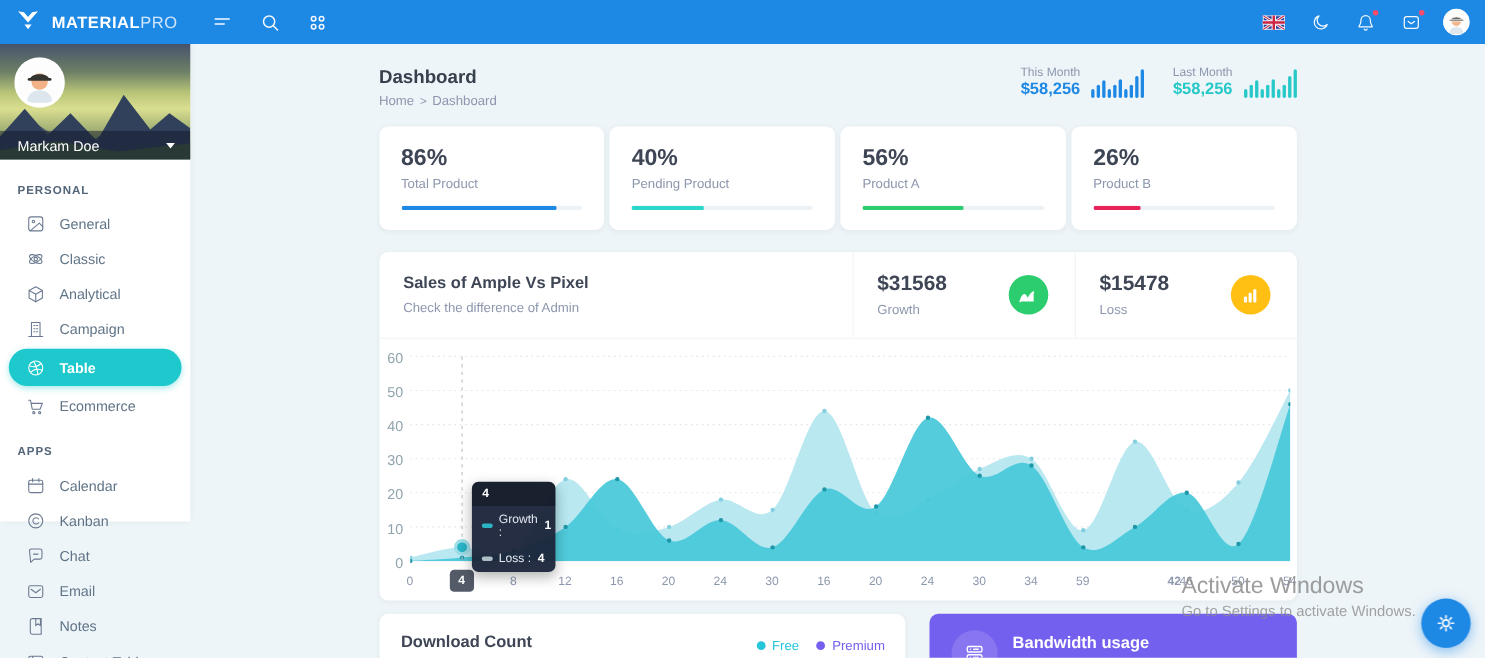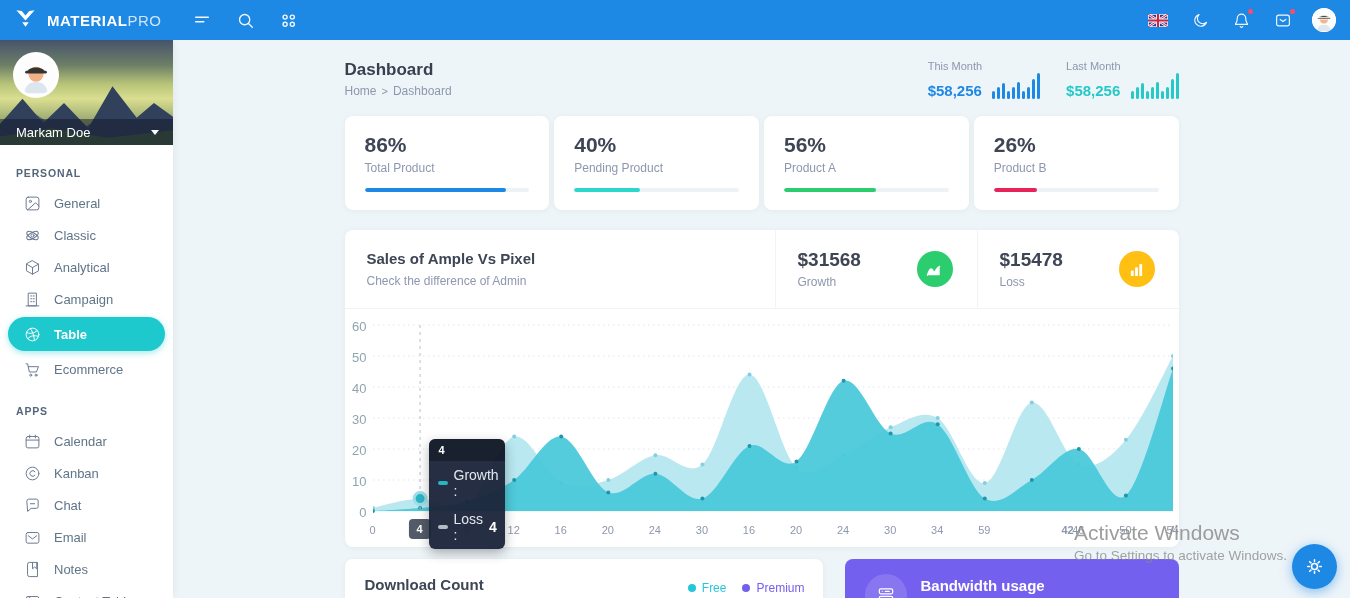--- a/index.html
+++ b/index.html
@@ -14,21 +14,21 @@
   .brand-text .lite { font-weight:300; color:#cfe6fb; }
   .nav-icn { background:none; border:none; cursor:pointer; margin-left:26px; display:flex;
     align-items:center; position:relative; padding:0; }
   .nav-icn svg { stroke:#fff; fill:none; stroke-width:1.6; stroke-linecap:round; stroke-linejoin:round; opacity:.95; }
   .nav-right { margin-left:auto; display:flex; align-items:center; }
   .nav-right .nav-icn { margin-left:24px; }
   .dot-badge { position:absolute; top:-3px; right:-3px; width:5px; height:5px; border-radius:50%; background:#fc4b6c; }
   .avatar-sm { width:24px; height:24px; border-radius:50%; overflow:hidden; background:#fff; }
 
   
-  .sidebar { position:fixed; top:40px; left:0; width:173px; height:558px; background:#fff;
+  .sidebar { position:fixed; top:40px; left:0; width:173px; height:434px; background:#fff;
     box-shadow:1px 0 8px rgba(0,0,0,.06); z-index:30; }
   .profile { position:relative; height:105px; overflow:hidden;
     background:linear-gradient(180deg,#46536b 0%,#6d7f66 24%,#b7c478 42%,#dade90 56%,#53704f 100%); }
   .mtn1 { position:absolute; inset:0; background:#31415c;
     clip-path:polygon(0 100%,0 80%,13% 56%,25% 79%,37% 60%,51% 84%,65% 44%,79% 74%,89% 60%,100% 73%,100% 100%); }
   .mtn2 { position:absolute; inset:0; background:#3c4f6e; opacity:.8;
     clip-path:polygon(0 100%,0 90%,20% 70%,40% 92%,58% 74%,76% 94%,100% 82%,100% 100%); }
   .hill { position:absolute; inset:0; background:#3f5d46;
     clip-path:polygon(0 100%,0 92%,30% 84%,62% 93%,100% 86%,100% 100%); }
   .profile-avatar { position:absolute; left:13px; top:12px; width:46px; height:46px; border-radius:50%;
@@ -53,21 +53,21 @@
   
   .main { position:absolute; left:173px; top:40px; width:1177px; height:558px; background:#eef5f9; overflow:hidden; }
   .container { width:834px; margin:0 auto; padding-top:20px; }
   .header-row { display:flex; justify-content:space-between; align-items:flex-start; margin-bottom:17px; }
   .page-title { font-size:17px; font-weight:700; color:#37404d; }
   .breadcrumb { font-size:12px; color:#8d97ad; margin-top:4px; }
   .breadcrumb .sep { margin:0 5px; font-size:11px; }
   .months { display:flex; gap:26px; }
   .month-group { display:flex; align-items:flex-end; gap:10px; }
   .m-label { font-size:11px; color:#8d97ad; }
-  .m-value { font-size:15px; font-weight:700; margin-top:10px; }
+  .m-value { font-size:15px; font-weight:700; margin-top:0;text-align:right; }
   .sparkbars { display:flex; align-items:flex-end; gap:2px; height:28px; }
   .sparkbars i { display:block; width:3px; border-radius:1.5px; }
 
   .stats-grid { display:grid; grid-template-columns:repeat(4,1fr); gap:5px; }
   .stat-card { background:#fff; border-radius:8px; padding:17px 20px 18px; box-shadow:0 1px 6px rgba(0,0,0,.05); }
   .stat-value { font-size:21px; font-weight:600; color:#3e4555; }
   .stat-label { font-size:12px; color:#8d97ad; margin-top:4px; }
   .bar-track { margin-top:13px; height:4px; border-radius:4px; background:#edf2f6; overflow:hidden; }
   .bar-fill { height:4px; border-radius:4px; }
 
@@ -89,21 +89,21 @@
   .plot { position:relative; width:800px; height:200px; }
   .plot svg { display:block; }
   .xlabels { position:relative; height:28px; }
   .xlabels span { position:absolute; top:7px; transform:translateX(-50%); font-size:11px; color:#8d97ad; }
   .xlabels span.x-badge { background:rgba(59,68,83,.88); color:#fff; padding:4px 8px; border-radius:4px;
     top:2px; font-weight:600; }
 
   .tooltip { position:absolute; left:56px; top:122px; width:76px; background:rgba(28,37,58,.96);
     border-radius:6px; overflow:hidden; box-shadow:0 4px 12px rgba(0,0,0,.3); z-index:5; }
   .tt-head { background:rgba(0,0,0,.3); color:#fff; font-size:11px; font-weight:700; padding:5px 10px; }
-  .tt-row { display:flex; align-items:center; gap:6px; padding:6px 9px; font-size:14px; color:#e3e8ee; }
+  .tt-row { display:flex; align-items:center; gap:6px; padding:6px 9px; font-size:11px; color:#e3e8ee; }
   .tt-row .sw { width:10px; height:4px; border-radius:2px; flex:none; }
   .tt-row b { color:#fff; }
 
   .bottom-row { display:grid; grid-template-columns:478px 334px; gap:22px; margin-top:12px; }
   .download-card { background:#fff; border-radius:8px; padding:17px 20px; position:relative; height:110px;
     box-shadow:0 1px 6px rgba(0,0,0,.05); }
   .d-title { font-size:15px; font-weight:700; color:#3e4555; }
   .legend { position:absolute; right:18px; top:22px; display:flex; gap:16px; }
   .leg-item { display:flex; align-items:center; gap:6px; font-size:12px; }
   .leg-item .ldot { width:8px; height:8px; border-radius:50%; }

